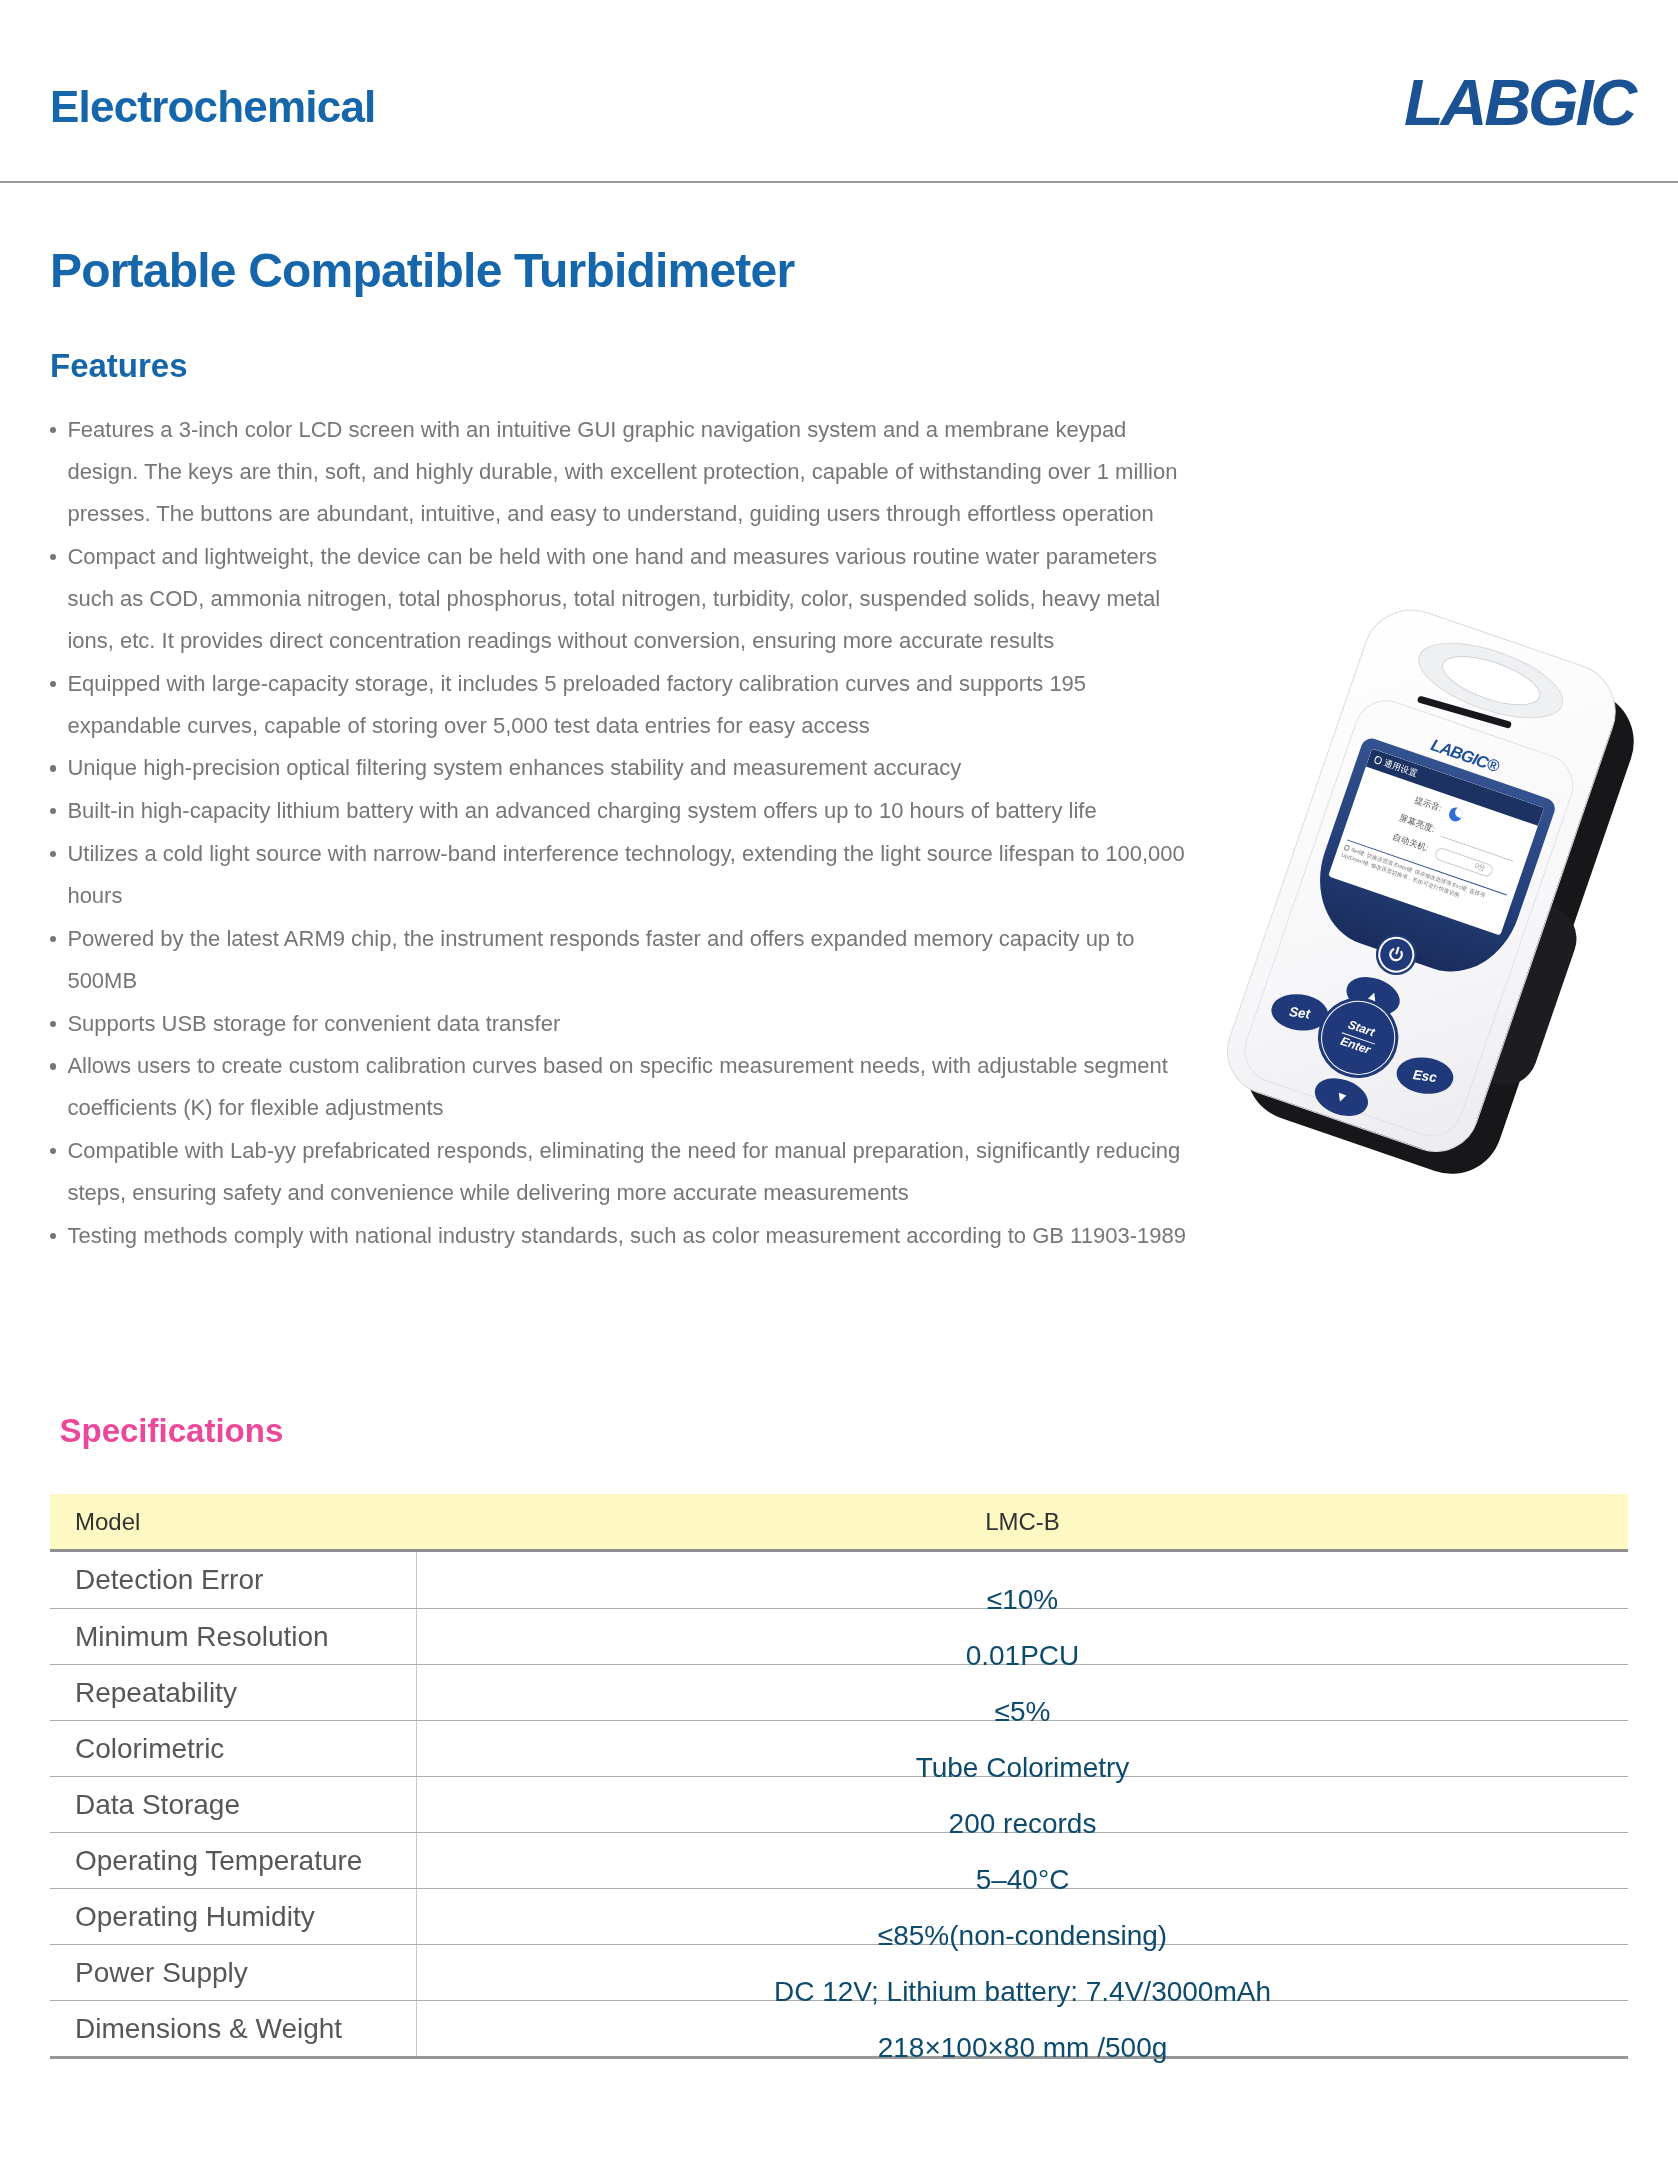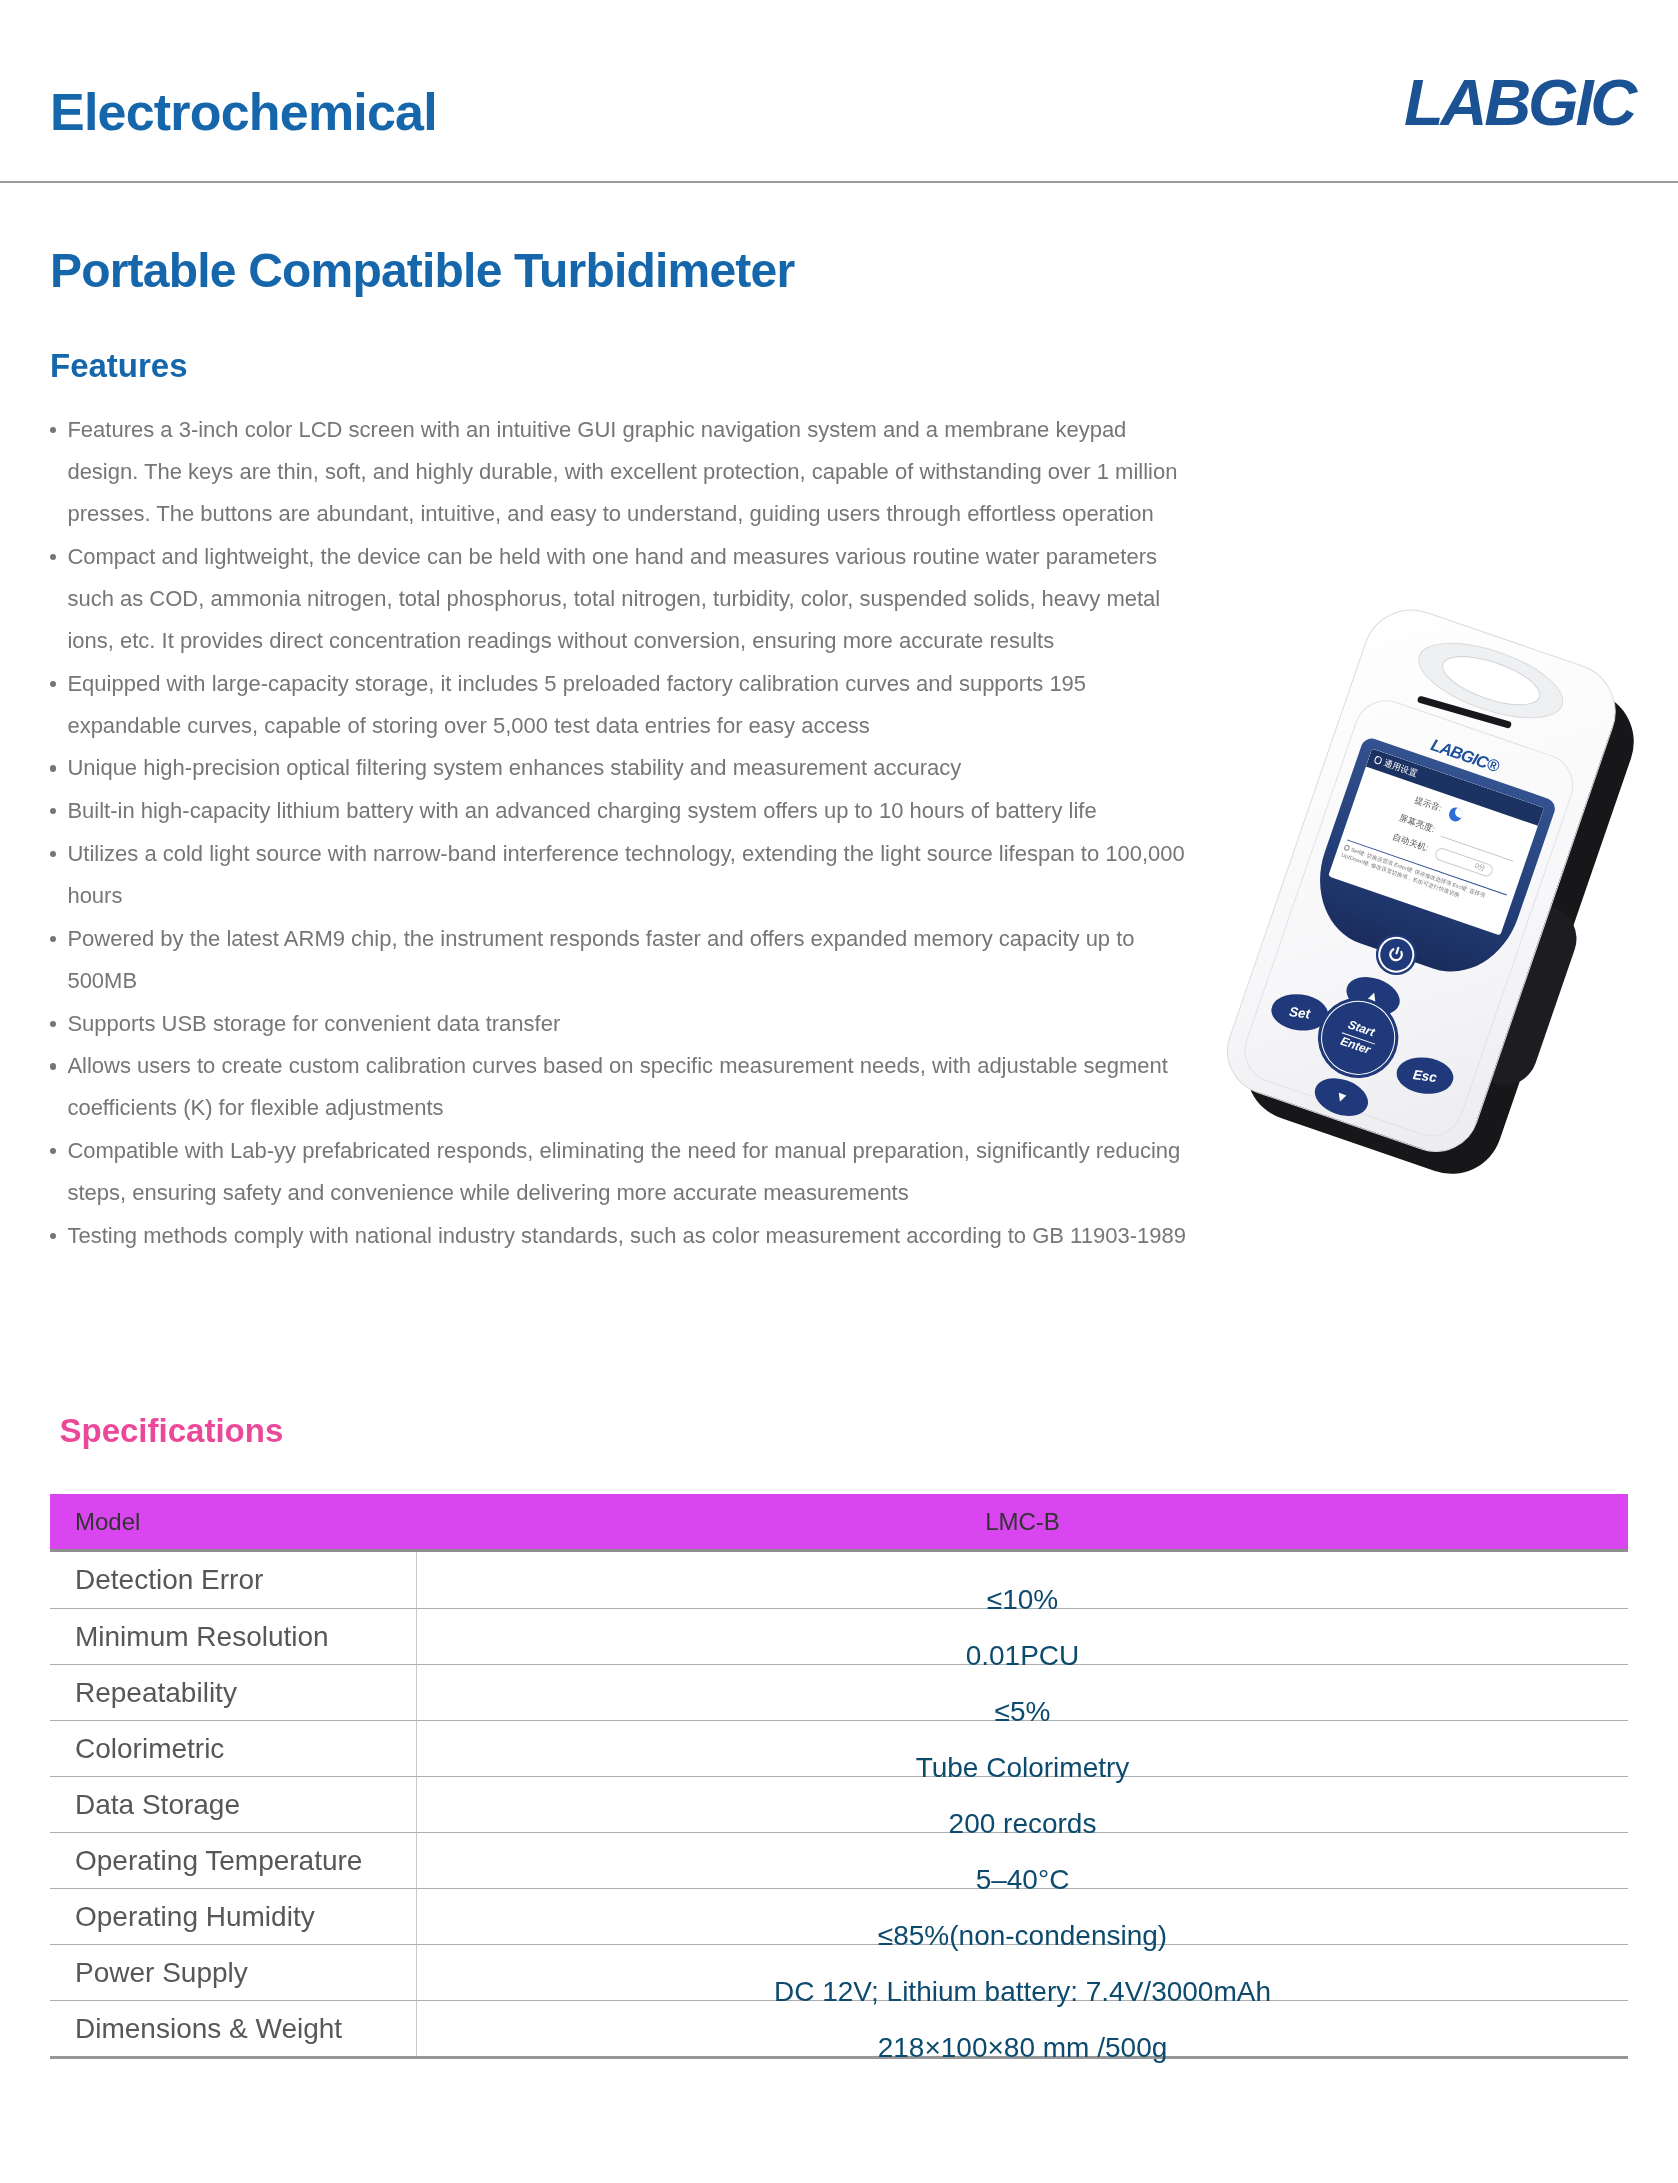--- a/index.html
+++ b/index.html
@@ -5,21 +5,21 @@
   * { margin:0; padding:0; box-sizing:border-box; }
   html,body { background:#fff; }
   body {
     width:1678px; height:2183px; position:relative;
     font-family:"Liberation Sans", sans-serif; overflow:hidden;
   }
   
   .header { position:relative; height:184px; }
   .category {
     position:absolute; left:50px; top:82px;
-    font-size:52px; font-weight:bold; letter-spacing:-0.8px; color:#1566AB;
+    font-size:44px; font-weight:bold; letter-spacing:-0.8px; color:#1566AB;
   }
   .logo {
     position:absolute; right:44px; top:65px;
     font-size:65px; font-weight:800; font-style:italic;
     letter-spacing:-3.2px; color:#1B5294;
   }
   .top-divider { position:absolute; top:181px; left:0; width:100%; border-top:2.4px solid #9b9b9b; }
 
   
   .content { padding:0 50px; }
@@ -34,21 +34,21 @@
     position:absolute; left:0; top:18px; width:6.3px; height:6.3px;
     border-radius:50%; background:#767676;
   }
 
   
   .specs { position:absolute; left:0; top:1412px; width:100%; padding:0 50px; }
   .specs-heading { margin-left:9.5px; font-size:33px; font-weight:600; color:#ec4899; }
   .spec-table { margin-top:44px; border-bottom:3.2px solid #979797; }
   .t-head {
     display:flex; height:58px; align-items:center;
-    background:#d946ef; border-bottom:3.2px solid #8f8f8f;
+    background:#fef9c3; border-bottom:3.2px solid #8f8f8f;
     font-size:24px; color:#333;
   }
   .t-head .c1 { width:367px; padding-left:25px; }
   .t-head .c2 { flex:1; text-align:center; }
   .t-row { display:flex; height:56px; font-size:28px; color:#575757; }
   .t-row + .t-row { border-top:1.6px solid #aeaeae; }
   .t-row .c1 {
     width:367px; padding-left:25px; display:flex; align-items:center;
     border-right:1.6px solid #c9c9c9;
   }

